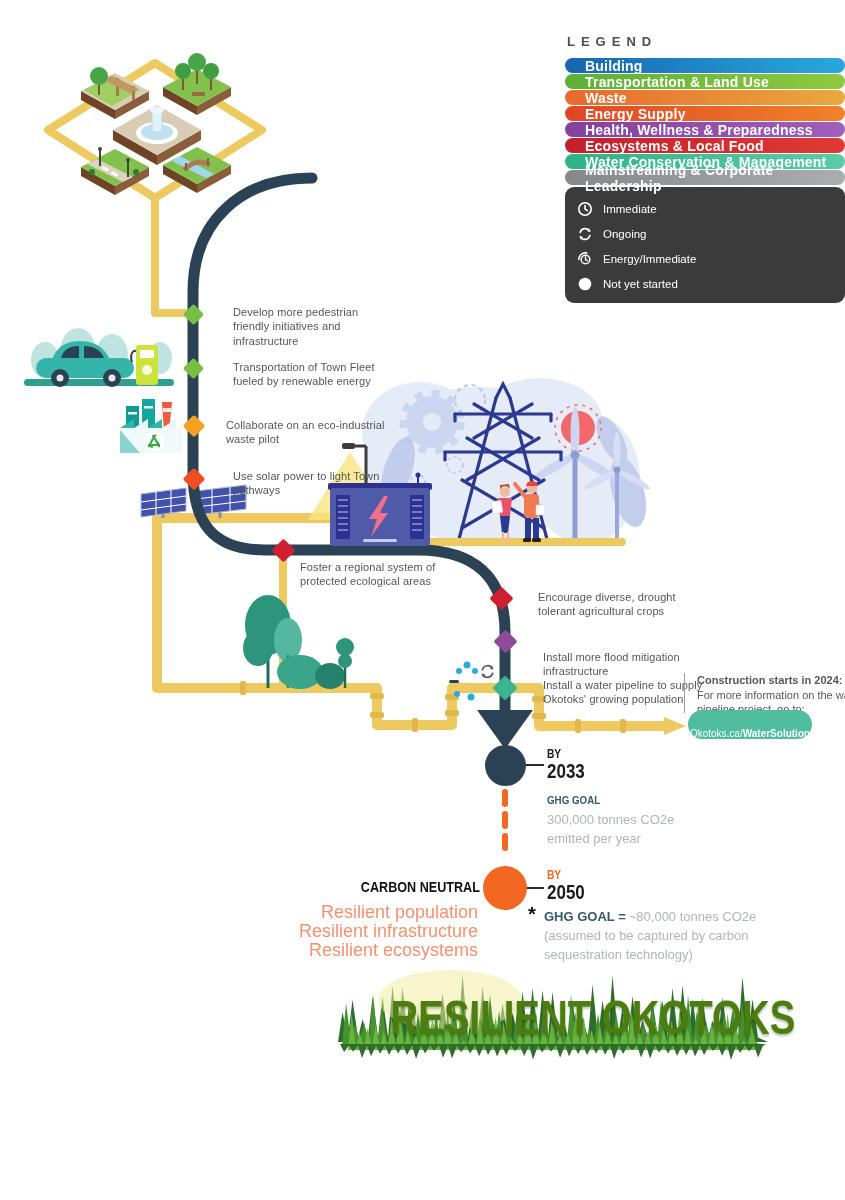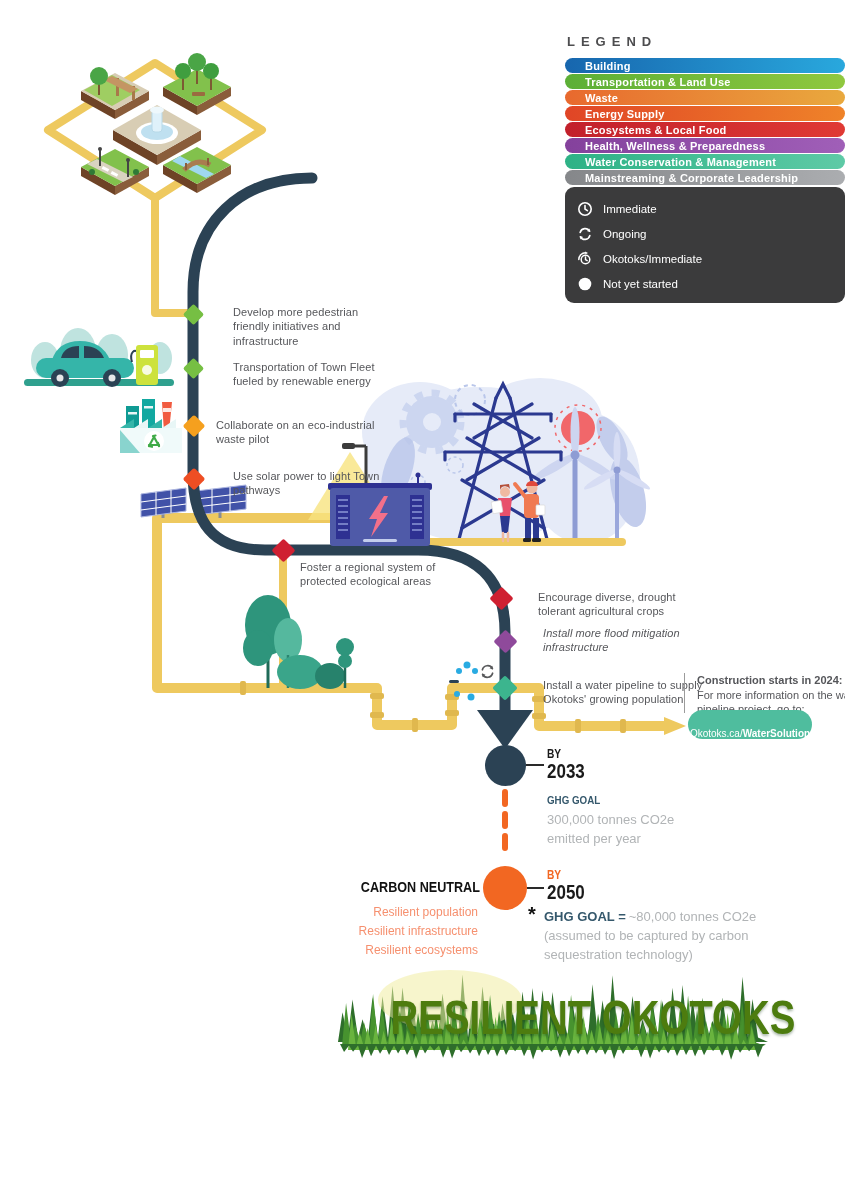--- a/index.html
+++ b/index.html
@@ -11,40 +11,40 @@
   .lbl{position:absolute;font-size:11px;color:#55565a;line-height:1.3;letter-spacing:.1px;}
   
   .cnd{display:inline-block;transform:scaleX(.85);transform-origin:0 50%;white-space:nowrap;}
   .cnd-r{display:inline-block;transform:scaleX(.87);transform-origin:100% 50%;white-space:nowrap;}
   .cnd-c{display:inline-block;transform:scaleX(.8);transform-origin:50% 50%;white-space:nowrap;}
   
   #legend{position:absolute;left:565px;top:34px;width:280px;}
   .legend-title{font-size:13px;color:#4d4d4f;letter-spacing:6px;font-weight:bold;margin:0 8px 9px 2px;}
   .legend-bar{height:15px;border-radius:8px;margin-bottom:1px;display:flex;align-items:center;
               padding-left:20px;box-sizing:border-box;}
-  .legend-bar span{font-size:11px;font-weight:bold;color:#fff;letter-spacing:.2px;}
+  .legend-bar span{font-size:14px;font-weight:bold;color:#fff;letter-spacing:.2px;}
   #status-box{background:#3b3b3c;border-radius:9px;margin-top:2px;padding:9px 12px 7px 12px;box-sizing:border-box;}
   .status-item{display:flex;align-items:center;height:25px;color:#fff;font-size:11.5px;}
   .status-item .ic{width:16px;height:16px;margin-right:10px;flex:0 0 16px;}
   
   .marker{position:absolute;width:15px;height:15px;transform:rotate(45deg);border-radius:2px;}
   
   .by{position:absolute;font-size:12px;font-weight:bold;color:#1a1a1a;line-height:1;}
   .year{position:absolute;font-size:20px;font-weight:bold;color:#1a1a1a;line-height:1;}
   .goal-head{position:absolute;font-size:11.5px;font-weight:bold;color:#35586c;line-height:1;}
   .goal-gray{position:absolute;font-size:13px;color:#b1b4b6;line-height:19px;}
   .connector{position:absolute;height:2px;background:#2a2a2a;}
   .circle{position:absolute;border-radius:50%;}
   .goal-para{position:absolute;left:544px;top:907px;width:268px;font-size:13px;color:#b1b4b6;line-height:19px;}
   .goal-para .goal-label{font-weight:bold;color:#35586c;margin-right:3px;}
   #asterisk{position:absolute;left:528px;top:903px;font-size:20px;font-weight:bold;color:#111;}
   #carbon-neutral{position:absolute;left:280px;top:879px;width:200px;text-align:right;
                   font-size:14.5px;font-weight:bold;color:#111;}
   #resilient{position:absolute;left:278px;top:903px;width:200px;text-align:right;
-             font-size:12px;color:#f6906f;line-height:19px;}
+             font-size:18px;color:#f6906f;line-height:19px;}
   
   #callout-head{position:absolute;left:697px;top:674px;width:170px;font-size:11px;font-weight:bold;color:#55565a;}
   #callout-body{position:absolute;left:697px;top:688px;width:170px;font-size:11px;color:#55565a;line-height:1.3;}
   #callout-divider{position:absolute;left:684px;top:673px;width:1px;height:40px;background:#9b9b9b;}
   #pill{position:absolute;left:688px;top:710px;width:124px;height:29px;background:#4fbd9e;border-radius:15px;
         display:flex;align-items:flex-end;justify-content:center;color:#fff;font-size:10px;cursor:pointer;}
   #pill b{font-weight:bold;}
   
   #footer-title{position:absolute;left:340px;top:990px;width:428px;text-align:center;color:#4d7c0f;
                 font-size:48px;font-weight:bold;text-shadow:0 2px 3px rgba(20,60,20,.35);}
@@ -366,25 +366,25 @@
       </div>
     <div class="legend-bar" style="background: linear-gradient(90deg, rgb(92, 175, 54), rgb(144, 200, 63));">
         <span>Transportation &amp; Land Use</span>
       </div>
     <div class="legend-bar" style="background: linear-gradient(90deg, rgb(232, 105, 46), rgb(233, 169, 62));">
         <span>Waste</span>
       </div>
     <div class="legend-bar" style="background: linear-gradient(90deg, rgb(224, 69, 38), rgb(239, 131, 41));">
         <span>Energy Supply</span>
       </div>
+    <div class="legend-bar" style="background: linear-gradient(90deg, rgb(132, 65, 156), rgb(160, 95, 184));">
+        <span>Health, Wellness &amp; Preparedness</span>
+      </div>
     <div class="legend-bar" style="background: linear-gradient(90deg, rgb(194, 32, 43), rgb(224, 58, 52));">
         <span>Ecosystems &amp; Local Food</span>
-      </div>
-    <div class="legend-bar" style="background: linear-gradient(90deg, rgb(132, 65, 156), rgb(160, 95, 184));">
-        <span>Health, Wellness &amp; Preparedness</span>
       </div>
     <div class="legend-bar" style="background: linear-gradient(90deg, rgb(46, 178, 134), rgb(94, 202, 166));">
         <span>Water Conservation &amp; Management</span>
       </div>
     <div class="legend-bar" style="background: linear-gradient(90deg, rgb(133, 135, 138), rgb(171, 173, 176));">
         <span>Mainstreaming &amp; Corporate Leadership</span>
       </div>
     <div id="status-box">
       <div class="status-item">
         <span class="ic">
@@ -408,21 +408,21 @@
       </div>
       <div class="status-item">
         <span class="ic">
           <svg viewBox="0 0 16 16" width="16" height="16" fill="none" stroke="#fff" stroke-linecap="round">
             <circle cx="8.5" cy="8.5" r="4.3" stroke-width="1.5"></circle>
             <path d="M8.5 6 V8.5 L10.2 9.6" stroke-width="1.4"></path>
             <path d="M1.8 8.5 A6.7 6.7 0 0 1 8.5 1.8" stroke-width="1.5"></path>
             <polygon points="8.2,0.6 11,1.9 8.3,3.4" fill="#fff" stroke="none"></polygon>
           </svg>
         </span>
-        <span>Okotoks/Immediate</span>
+        <span>Energy/Immediate</span>
       </div>
       <div class="status-item">
         <span class="ic">
           <svg viewBox="0 0 16 16" width="16" height="16">
               <circle cx="8" cy="8" r="6.3" fill="#fff"></circle>
             </svg>
         </span>
         <span>Not yet started</span>
       </div>
     </div>
@@ -441,25 +441,25 @@
     <svg viewBox="0 0 16 16" width="17" height="17" fill="none" stroke="#58595b" stroke-width="1.6" stroke-linecap="round">
       <path d="M3.2 6.4 A5.1 5.1 0 0 1 12.6 5.2"></path>
         <path d="M12.8 9.6 A5.1 5.1 0 0 1 3.4 10.8"></path>
       <polygon points="12.6,2.6 12.9,6.1 9.9,5" fill="#58595b" stroke="none"></polygon>
       <polygon points="3.4,13.4 3.1,9.9 6.1,11" fill="#58595b" stroke="none"></polygon>
     </svg>
   </span>
 
   <div class="lbl" style="left:233px;top:305px;width:140px;">Develop more pedestrian friendly initiatives and infrastructure</div>
   <div class="lbl" style="left:233px;top:360px;width:175px;">Transportation of Town Fleet fueled by renewable energy</div>
-  <div class="lbl" style="left:216px;top:418px;width:185px;">Collaborate on an eco-industrial waste pilot</div>
+  <div class="lbl" style="left:226px;top:418px;width:185px;">Collaborate on an eco-industrial waste pilot</div>
   <div class="lbl" style="left:233px;top:469px;width:170px;">Use solar power to light Town pathways</div>
   <div class="lbl" style="left:300px;top:560px;width:160px;">Foster a regional system of protected ecological areas</div>
   <div class="lbl" style="left:538px;top:590px;width:155px;">Encourage diverse, drought tolerant agricultural crops</div>
-  <div class="lbl" style="left:543px;top:626px;width:170px;font-style:italic;">Install more flood mitigation infrastructure</div>
+  <div class="lbl" style="left:543px;top:650px;width:170px;">Install more flood mitigation infrastructure</div>
   <div class="lbl" style="left:543px;top:678px;width:200px;">Install a water pipeline to supply Okotoks' growing population</div>
 
   <div id="callout-divider"></div>
   <div id="callout-head">Construction starts in 2024:</div>
   <div id="callout-body">For more information on the water pipeline project, go to:</div>
   <div id="pill">
     <span><span>Okotoks.ca/</span><b>WaterSolution</b></span>
   </div>
 
   <div class="circle" style="left:485px;top:745px;width:41px;height:41px;background:#2b4254;"></div>

